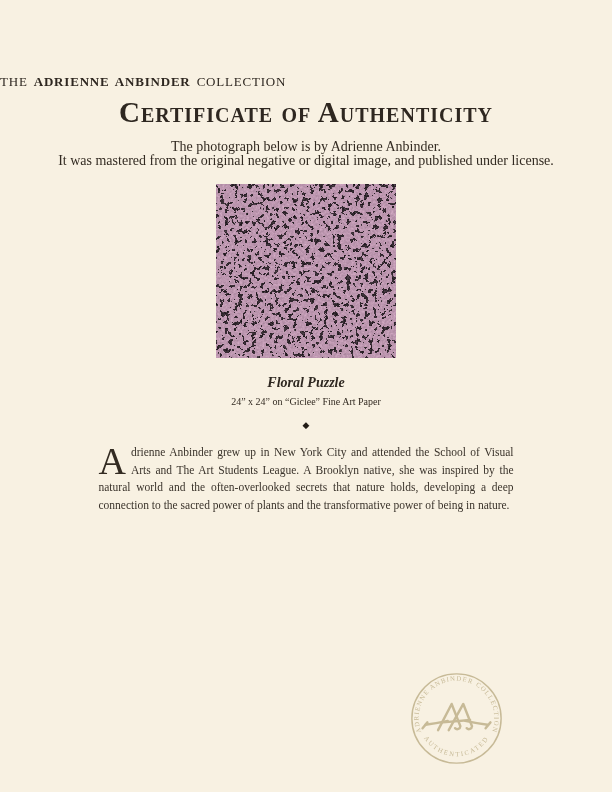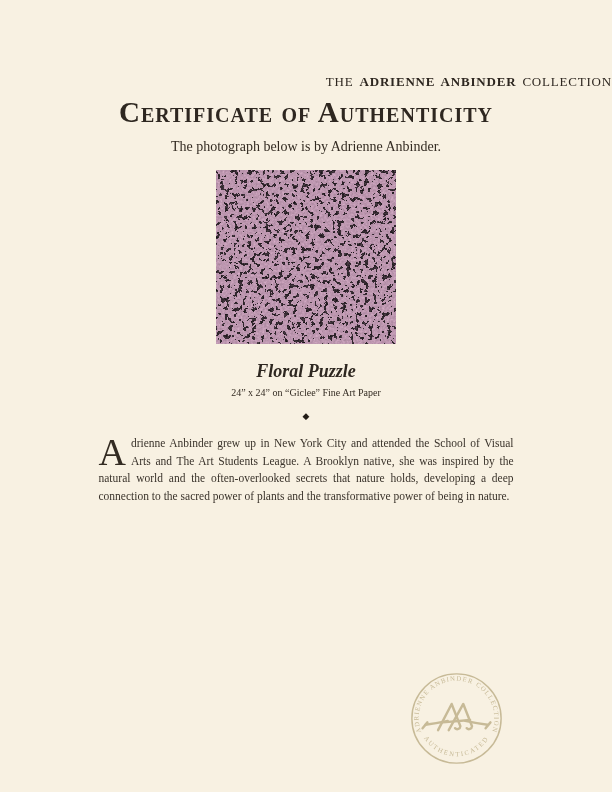--- a/index.html
+++ b/index.html
@@ -12,21 +12,21 @@
     width: 612px;
     height: 792px;
     background: #f8f1e2;
     font-family: "Liberation Serif", "DejaVu Serif", serif;
     color: #332b22;
     overflow: hidden;
     margin: 0 auto;
   }
   .collection-line {
     margin-top: 74px;
-    text-align: right;
+    text-align: left;
     font-size: 13px;
     letter-spacing: 0.8px;
     word-spacing: 2px;
     color: #2e2720;
   }
   .collection-line .brand { font-weight: bold; }
   .cert-title {
     margin: 6px 0 0;
     text-align: center;
     font-size: 29px;
@@ -46,21 +46,21 @@
   .artwork-frame {
     width: 180px;
     height: 174px;
     margin: 16px auto 0;
     background: #140d12;
   }
   .artwork-frame svg { display: block; width: 180px; height: 174px; }
   .art-title {
     margin-top: 17px;
     text-align: center;
-    font-size: 18px;
+    font-size: 14px;
     font-weight: bold;
     font-style: italic;
     color: #2e2720;
   }
   .art-spec {
     margin-top: 5px;
     text-align: center;
     font-size: 10px;
     color: #332b22;
   }
@@ -107,20 +107,21 @@
   <div class="collection-line">
     <span>THE</span>
     <span class="brand">ADRIENNE ANBINDER</span>
     <span>COLLECTION</span>
   </div>
 
   <h1 class="cert-title">Certificate of Authenticity</h1>
 
   <div class="intro-block">
     <p>The photograph below is by Adrienne Anbinder.</p>
+    <p>It was mastered from the original negative or digital image, and published under license.</p>
   </div>
 
   <div class="artwork-frame">
     <svg viewBox="0 0 180 174" preserveAspectRatio="none">
       <defs>
         <filter id="floralBlobs" x="0" y="0" width="100%" height="100%">
           <feTurbulence type="fractalNoise" baseFrequency="0.22" numOctaves="5" seed="7" stitchTiles="stitch" result="n"></feTurbulence>
           <feComponentTransfer in="n" result="n2">
             <feFuncA type="discrete" tableValues="0 0 1 1 1"></feFuncA>
           </feComponentTransfer>

